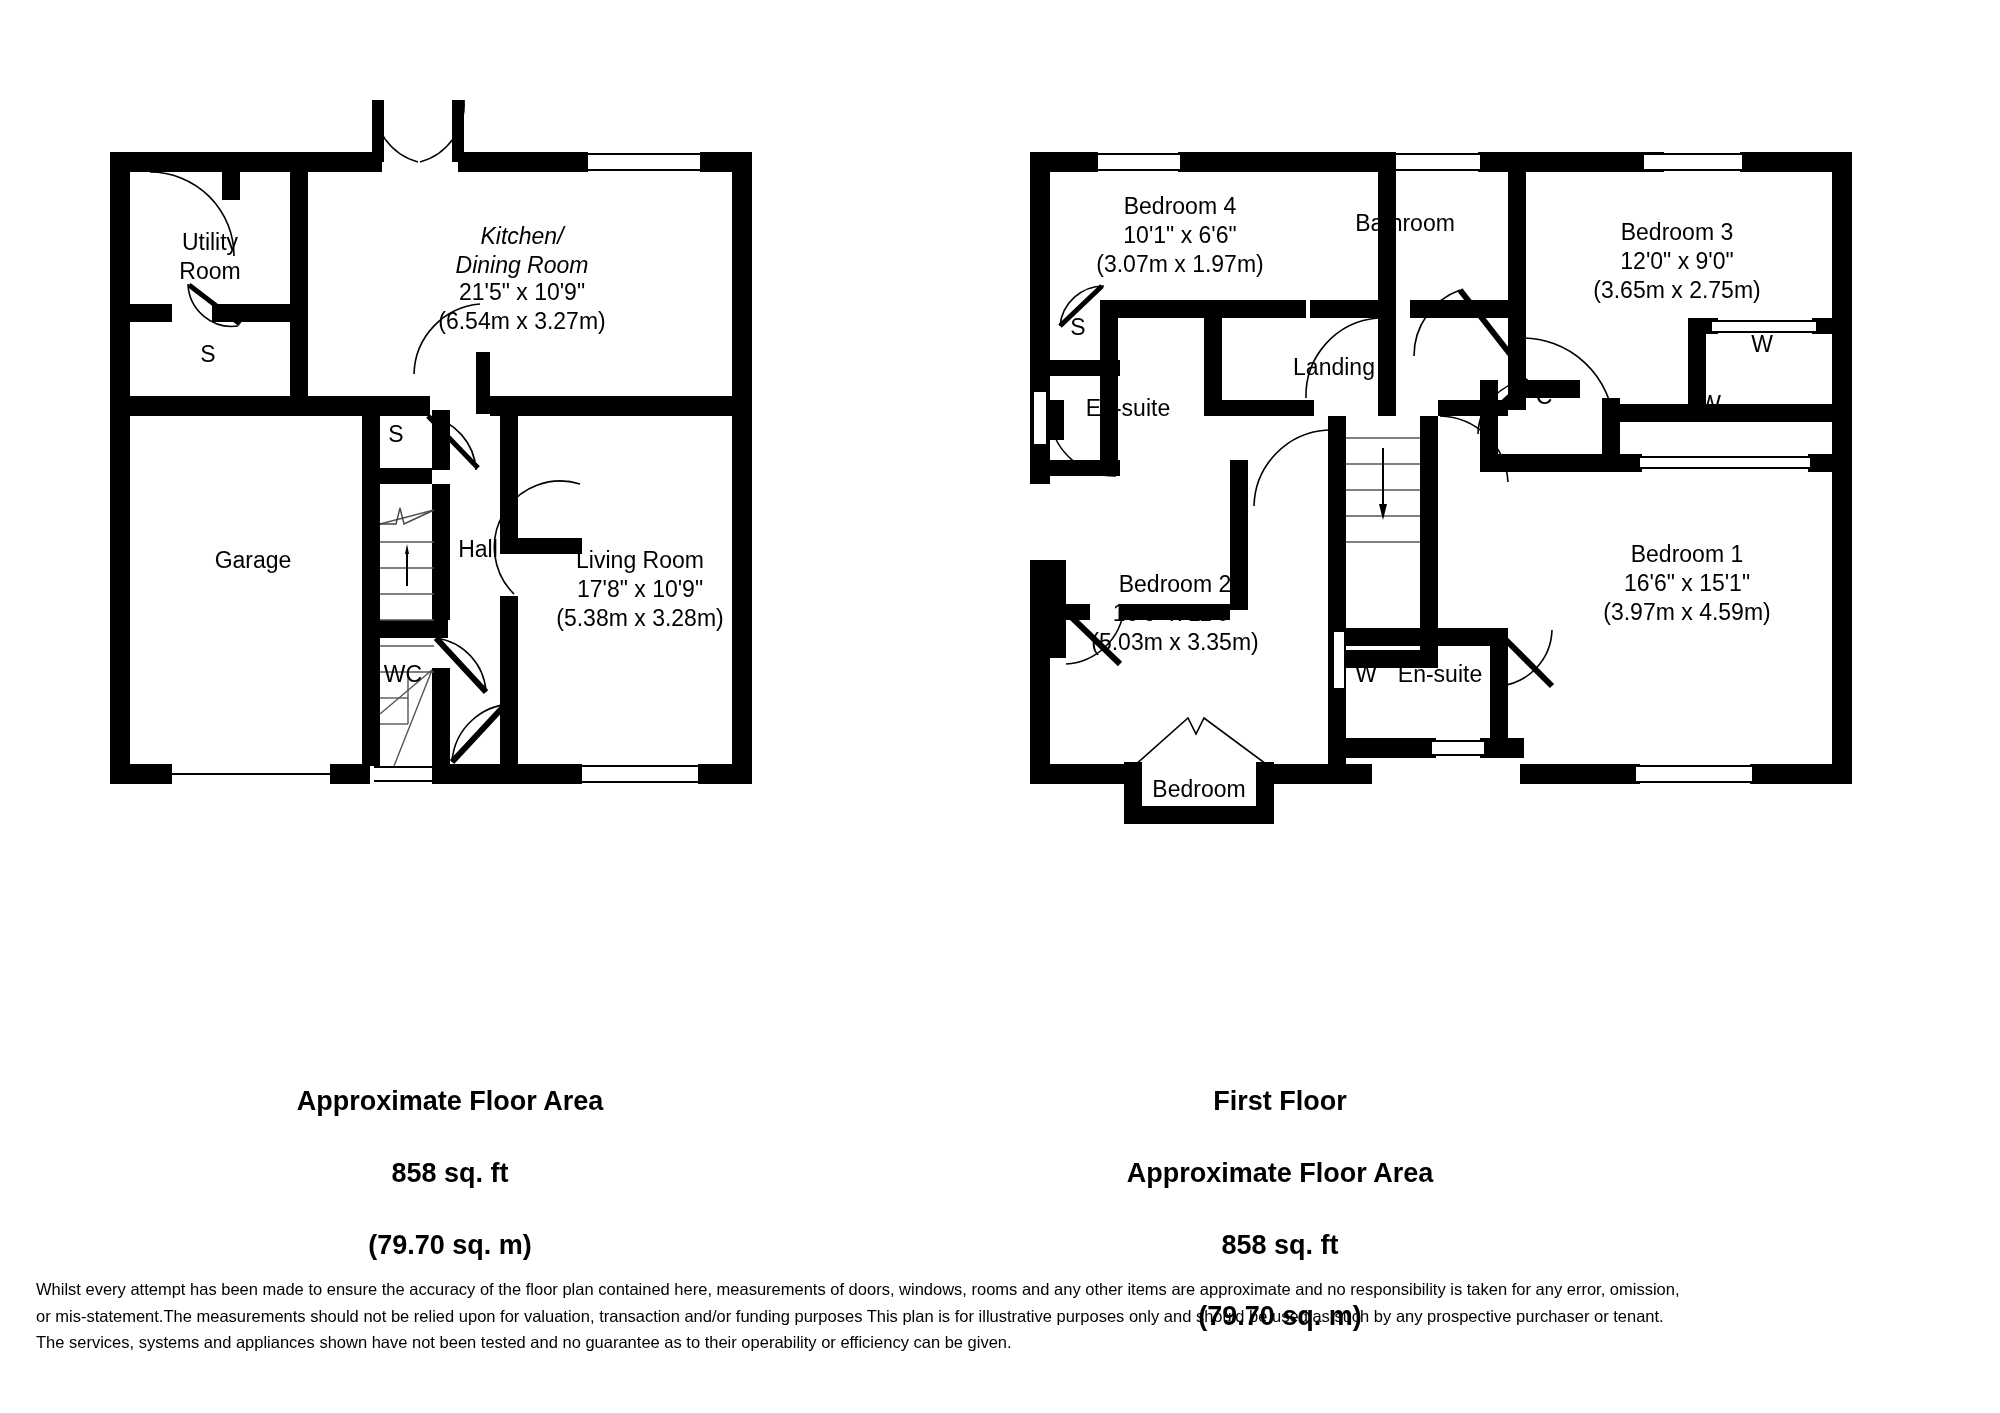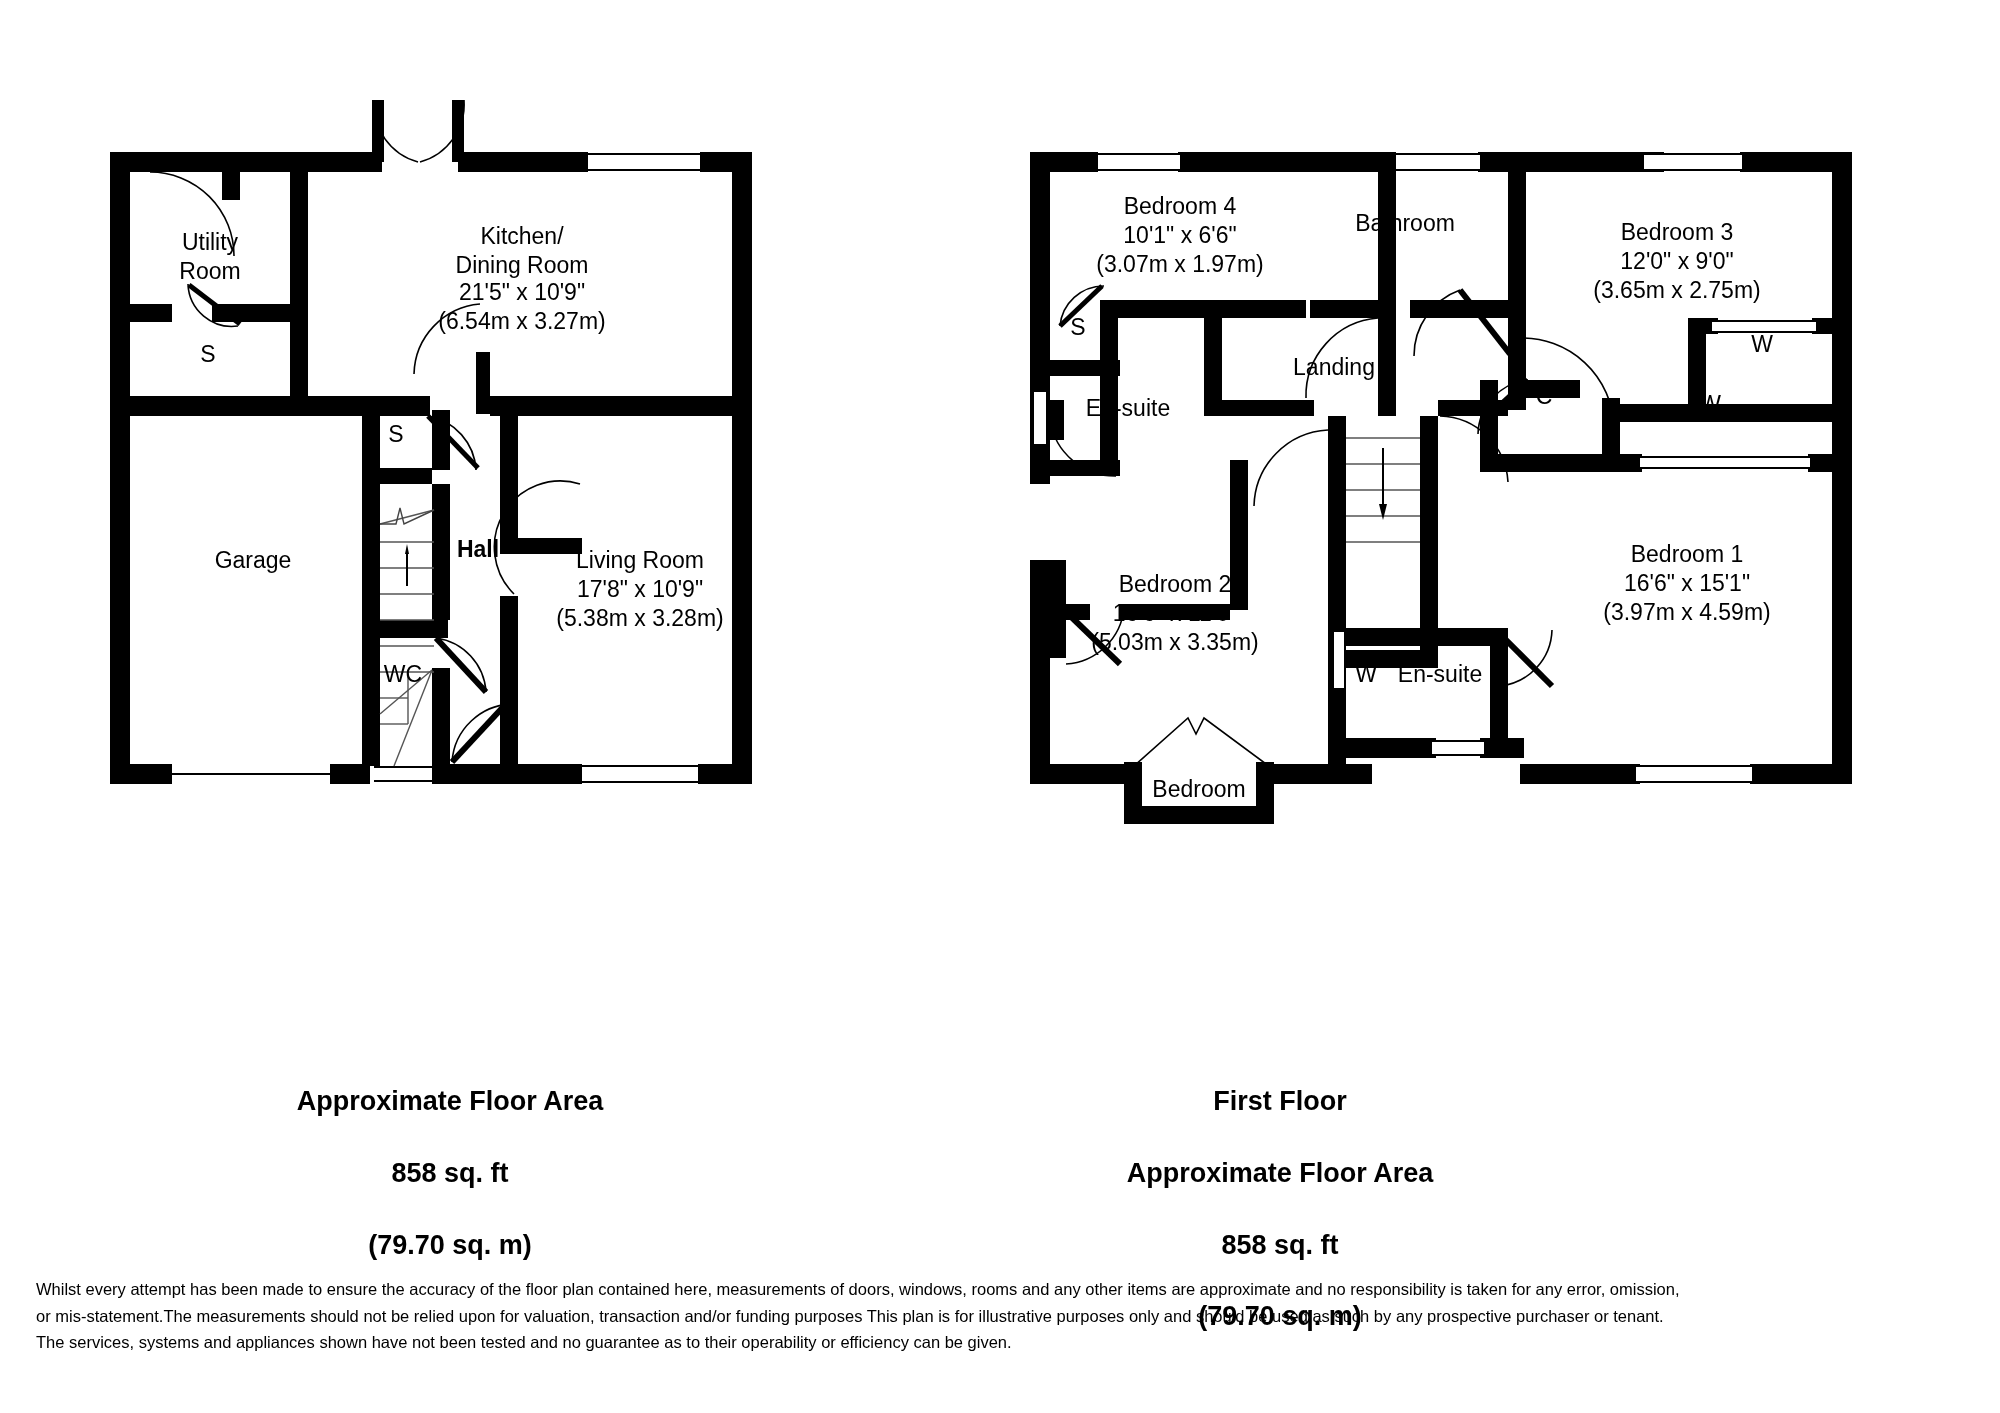--- a/index.html
+++ b/index.html
@@ -117,28 +117,28 @@
       <path d="M 4 2 A 58 58 0 0 1 54 56" stroke="#000" stroke-width="1.6" fill="none"></path>
       <line x1="4" y1="2" x2="54" y2="56" stroke="#000" stroke-width="6"></line>
     </svg>
     <svg class="arc" style="left:448px;top:700px;" width="72" height="70">
       <path d="M 4 62 A 62 62 0 0 1 66 4" stroke="#000" stroke-width="1.6" fill="none"></path>
       <line x1="4" y1="62" x2="56" y2="6" stroke="#000" stroke-width="6"></line>
     </svg>
 
     <div class="label" style="left:140px;top:228px;width:140px;">Utility
 Room</div>
-    <div class="label" style="left:412px;top:222px;width:220px;">Kitchen/
+    <div class="label" style="left:412px;top:222px;width:220px;font-style:italic;">Kitchen/
 Dining Room</div>
     <div class="label" style="left:412px;top:278px;width:220px;">21'5" x 10'9"</div>
     <div class="label" style="left:412px;top:307px;width:220px;">(6.54m x 3.27m)</div>
     <div class="label" style="left:178px;top:340px;width:60px;">S</div>
     <div class="label" style="left:366px;top:420px;width:60px;">S</div>
     <div class="label" style="left:178px;top:546px;width:150px;">Garage</div>
-    <div class="label" style="left:428px;top:535px;width:100px;font-weight:bold;">Hall</div>
+    <div class="label" style="left:428px;top:535px;width:100px;">Hall</div>
     <div class="label" style="left:358px;top:660px;width:90px;">WC</div>
     <div class="label" style="left:530px;top:546px;width:220px;">Living Room</div>
     <div class="label" style="left:530px;top:575px;width:220px;">17'8" x 10'9"</div>
     <div class="label" style="left:530px;top:604px;width:220px;">(5.38m x 3.28m)</div>
   </div>
 
   <div>
 
     <div class="wall" style="left:1030px;top:152px;width:20px;height:332px;"></div>
     <div class="wall" style="left:1030px;top:560px;width:20px;height:224px;"></div>

